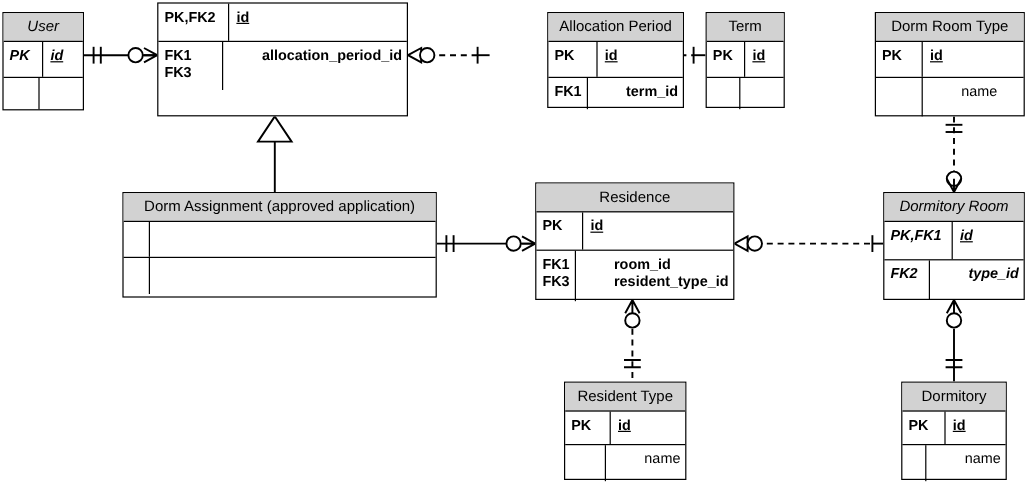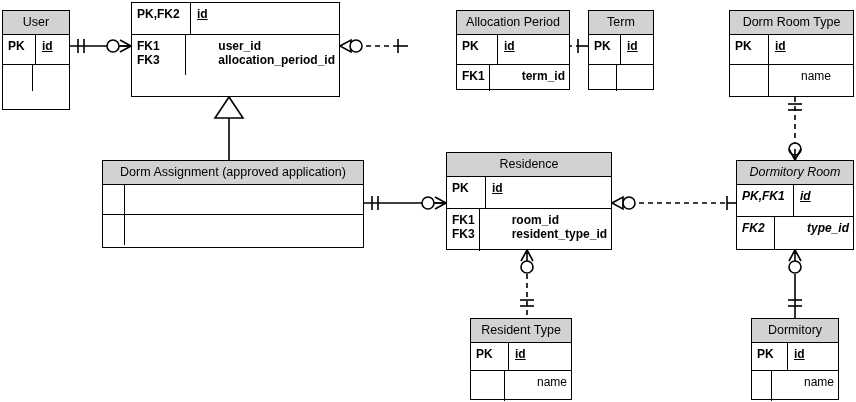--- a/index.html
+++ b/index.html
@@ -141,21 +141,21 @@
         <path d="M795 250 L789 261 M795 250 L801 261 M795 250 L795 261"></path>
         <circle cx="795" cy="267" r="6" fill="#fff"></circle>
         <line x1="795" y1="274" x2="795" y2="318"></line>
         <line x1="788" y1="300" x2="802" y2="300"></line>
         <line x1="788" y1="306" x2="802" y2="306"></line>
       </g>
 
     </g>
   </svg>
 
-  <div class="entity" style="left:2px;top:10px;width:68px;height:100px;">
+  <div class="entity" style="left:2px;top:10px;width:68px;height:82px;font-style:italic;">
     <div class="ent-title">User</div>
     <div class="ent-row" style="height:30px;">
       <div class="cell-key" style="width:33px;">PK</div>
       <div class="cell-attr bold pk">
           <span class="lineitem"><u>id</u></span>
         </div>
     </div>
     <div class="ent-row last" style="height:26px;">
       <div class="cell-key" style="width:33px;"></div>
       <div class="cell-attr empty"></div>
@@ -168,21 +168,20 @@
       <div class="cell-attr bold pk">
           <span class="lineitem"><u>id</u></span>
         </div>
     </div>
     <div class="ent-row last" style="height:40px;">
       <div class="cell-key" style="width:59px;">
         <span class="lineitem">FK1</span>
           <span class="lineitem">FK3</span>
       </div>
       <div class="cell-attr bold">
-        <span class="lineitem">user_id</span>
         <span class="lineitem">allocation_period_id</span>
       </div>
     </div>
   </div>
 
   <div class="entity" style="left:408px;top:10px;width:114px;height:80px;margin-left:48px;">
     <div class="ent-title">Allocation Period</div>
     <div class="ent-row" style="height:30px;">
       <div class="cell-key" style="width:41px;">PK</div>
       <div class="cell-attr bold pk">

